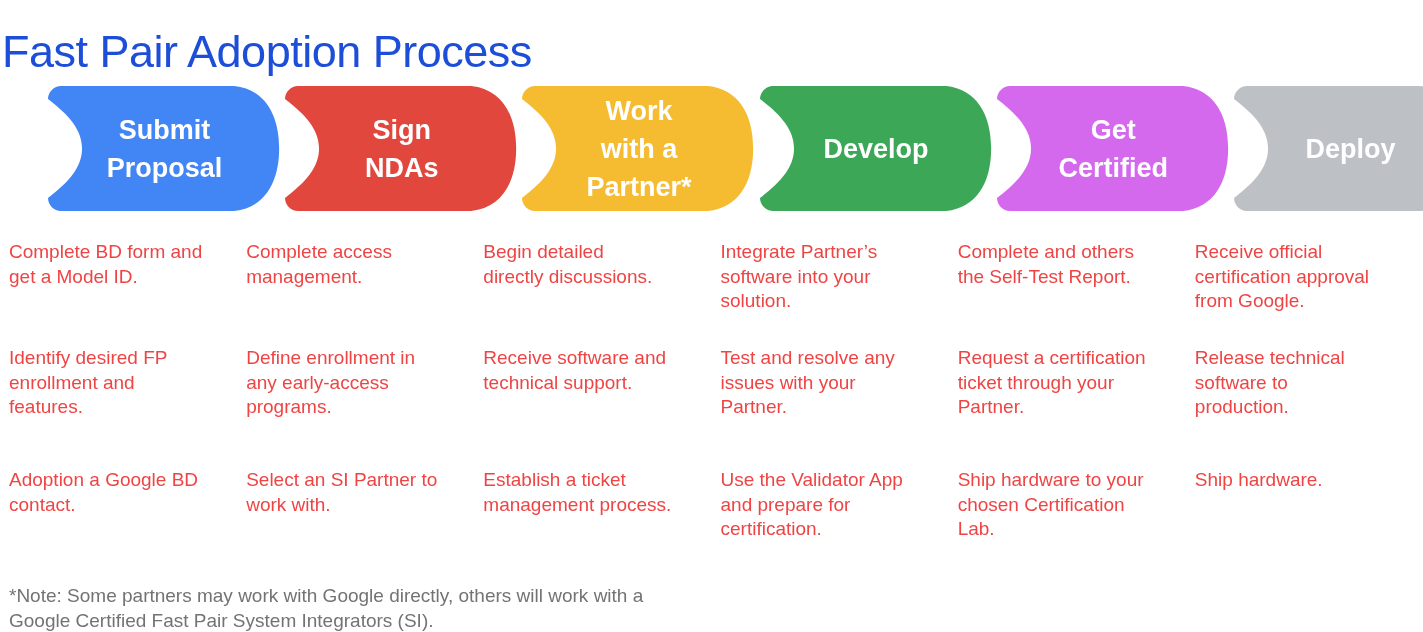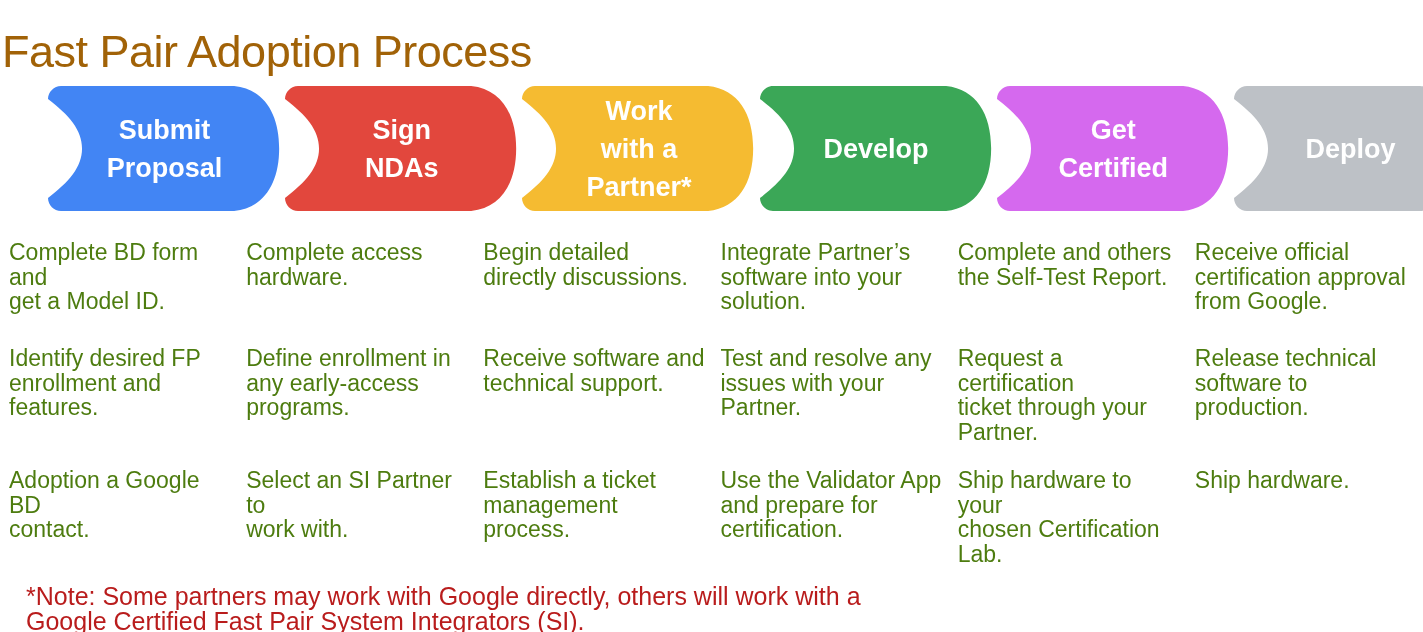--- a/index.html
+++ b/index.html
@@ -14,21 +14,21 @@
     overflow: hidden;
     font-family: "Liberation Sans", sans-serif;
   }
   .page-title {
     position: absolute;
     top: -4px;
     left: 2px;
     font-size: 45px;
     line-height: 1.15;
     font-weight: 400;
-    color: #a16207;
+    color: #1d4ed8;
     letter-spacing: -0.5px;
     white-space: nowrap;
   }
   .stages {
     position: absolute;
     top: 86px;
     left: 0;
     width: 1423px;
     height: 125px;
     display: grid;
@@ -63,32 +63,32 @@
     position: absolute;
     top: 240px;
     left: 0;
     width: 1423px;
     display: grid;
     grid-template-columns: repeat(6, 1fr);
     grid-template-rows: 106px 122px auto;
   }
   .desc {
     padding: 0 6px 0 9px;
-    font-size: 23px;
+    font-size: 19px;
     line-height: 24.5px;
-    color: #4d7c0f;
+    color: #ef4444;
     white-space: pre-line;
   }
   .footnote {
     position: absolute;
     top: 584px;
-    left: 26px;
-    font-size: 25px;
+    left: 9px;
+    font-size: 19px;
     line-height: 24.5px;
-    color: #b91c1c;
+    color: #737373;
     white-space: pre-line;
   }
 </style>
 </head>
 <body>
 
 <h1 class="page-title">Fast Pair Adoption Process</h1>
 
 <div class="stages">
   <div class="stage">
@@ -131,21 +131,21 @@
       <path d="M 15 0 H 188 C 218 3 233 28 233 62.5 C 233 97 218 122 188 125 H 15 C 8 125 2 119 2 112 C 23 96 36 81 36 62.5 C 36 44 23 29 2 13 C 2 6 8 0 15 0 Z" fill="#BDC1C6"></path>
     </svg>
     <div class="stage-label">Deploy</div>
   </div>
 </div>
 
 <div class="desc-grid">
   <div class="desc">Complete BD form and
 get a Model ID.</div>
   <div class="desc">Complete access
-hardware.</div>
+management.</div>
   <div class="desc">Begin detailed
 directly discussions.</div>
   <div class="desc">Integrate Partner’s
 software into your
 solution.</div>
   <div class="desc">Complete and others
 the Self-Test Report.</div>
   <div class="desc">Receive official
 certification approval
 from Google.</div>

